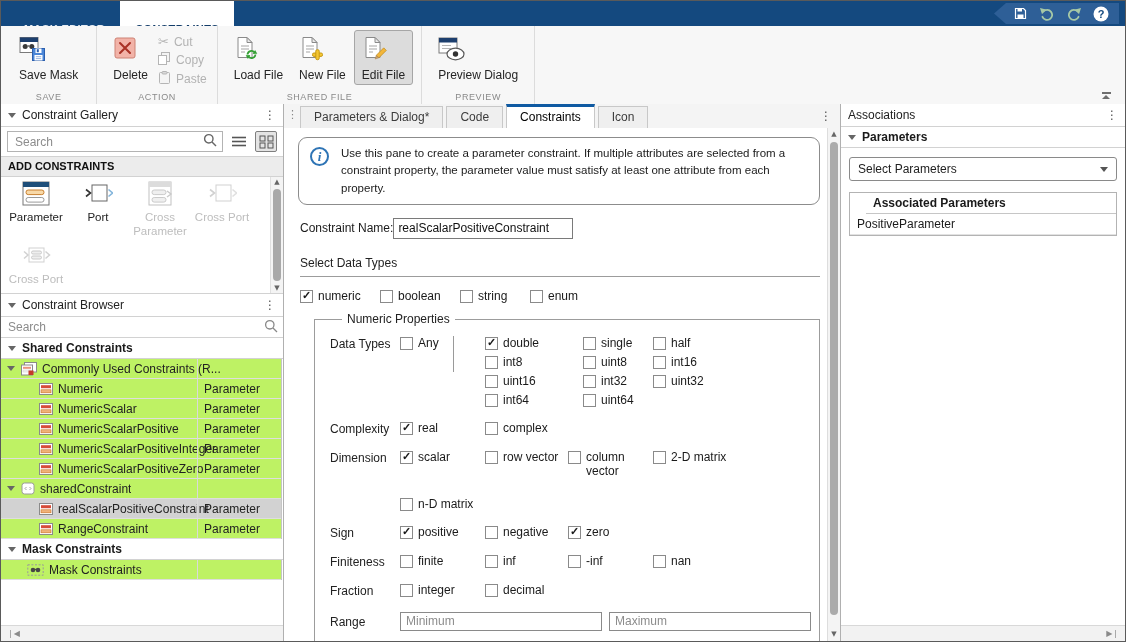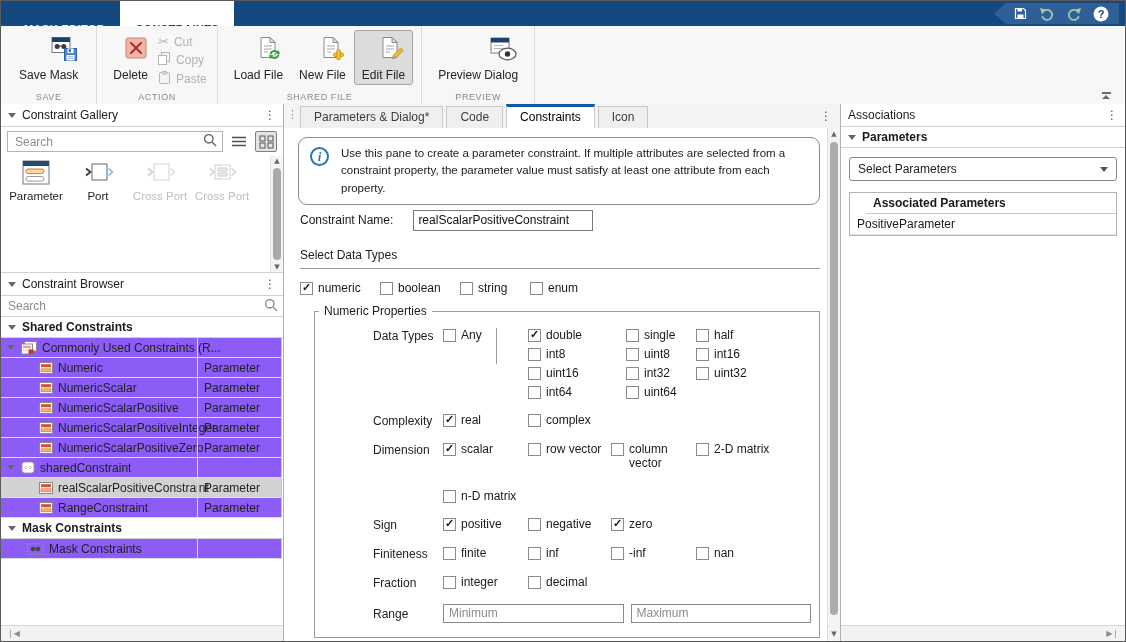--- a/index.html
+++ b/index.html
@@ -13,21 +13,21 @@
   .tb-tab.first{margin-left:8px;}
   .tb-tab.active{background:#ffffff;color:#123c69;}
   .qat{position:absolute;right:6px;top:2px;height:21px;background:#2e5f97;display:flex;align-items:center;gap:11px;
        padding:0 10px 0 18px;clip-path:polygon(12px 0,100% 0,100% 100%,12px 100%,0 50%);}
   .qat .qbtn{display:flex;align-items:center;justify-content:center;width:16px;height:16px;}
 
   
   .ribbon{position:absolute;top:25px;left:0;right:0;height:78px;background:#f7f7f7;border-bottom:1px solid #c3c3c3;display:flex;}
   .rgroup{position:relative;display:flex;align-items:flex-start;padding:4px 8px 16px 8px;border-right:1px solid #dcdcdc;}
   .rgroup-label{position:absolute;left:0;right:0;bottom:2px;text-align:center;font-size:9px;letter-spacing:.6px;color:#8a8a8a;}
-  .rbtn{display:flex;flex-direction:column;align-items:flex-end;gap:3px;padding:5px 7px 2px 7px;border:1px solid transparent;border-radius:3px;}
+  .rbtn{display:flex;flex-direction:column;align-items:flex-start;gap:3px;padding:5px 7px 2px 7px;border:1px solid transparent;border-radius:3px;}
   .rbtn .rlabel{font-size:12px;color:#252525;white-space:nowrap;}
   .rbtn.selected{background:#dcdcdc;border:1px solid #a6a6a6;}
   .smallcol{display:flex;flex-direction:column;justify-content:center;gap:3px;padding:4px 2px;}
   .sbtn{display:flex;align-items:center;gap:5px;font-size:12px;color:#b3b3b3;}
   .ribbon-collapse{position:absolute;top:66px;right:12px;width:14px;height:10px;display:flex;flex-direction:column;align-items:center;}
   .ribbon-collapse .bar{width:9px;height:2px;background:#6e6e6e;margin-bottom:1px;}
   .ribbon-collapse .tri{width:0;height:0;border-left:4px solid transparent;border-right:4px solid transparent;border-bottom:4px solid #6e6e6e;}
 
   
   .panel-h{height:22px;display:flex;align-items:center;gap:6px;padding:0 7px;border-bottom:1px solid #d2d2d2;background:#fff;}
@@ -53,21 +53,21 @@
   .vscroll{position:absolute;top:0;right:0;bottom:0;width:13px;background:#f4f4f4;border-left:1px solid #e0e0e0;box-sizing:border-box;}
   .vscroll .up{position:absolute;top:1px;left:0;right:0;text-align:center;font-size:7px;color:#666;}
   .vscroll .down{position:absolute;bottom:1px;left:0;right:0;text-align:center;font-size:7px;color:#666;}
   .vscroll .thumb{position:absolute;left:2px;right:2px;background:#a9a9a9;border-radius:4px;}
 
   .browser-search{margin:0;border-bottom:1px solid #d2d2d2;}
   .browser-search .searchbox{border:none;height:20px;}
   .tree-sec{height:20px;line-height:20px;display:flex;align-items:center;gap:6px;padding:0 7px;font-weight:bold;font-size:12px;
             border-bottom:1px solid #d2d2d2;background:#fff;}
   .ttable{border-right:1px solid #c6c6c6;width:281px;box-sizing:border-box;}
-  .trow{position:relative;height:19px;display:flex;align-items:center;border-bottom:1px solid #dedede;background:#8b5cf6;}
+  .trow{position:relative;height:19px;display:flex;align-items:center;border-bottom:1px solid #dedede;background:#bef264;}
   .trow.sel{background:#d2d2d2;}
   .trow .nm{font-size:12px;color:#222;white-space:nowrap;overflow:hidden;margin-left:5px;}
   .trow .exp{margin-left:6px;}
   .trow .icon{margin-left:6px;display:flex;}
   .trow.child .icon{margin-left:38px;}
   .trow.child2 .icon{margin-left:26px;}
   .ttype{position:absolute;left:196px;top:0;bottom:0;width:85px;border-left:1px solid #d9d9d9;display:flex;align-items:center;
          padding-left:6px;box-sizing:border-box;font-size:12px;color:#222;}
   .hscroll{position:absolute;left:0;right:0;bottom:0;height:15px;background:#f2f2f2;border-top:1px solid #d8d8d8;display:flex;align-items:center;}
   .hs-left{margin-left:6px;color:#8a8a8a;font-size:8px;}
@@ -85,35 +85,35 @@
   .c-vscroll{position:absolute;top:24px;right:0;bottom:0;width:13px;background:#f4f4f4;border-left:1px solid #ddd;box-sizing:border-box;}
   .c-vscroll .up{position:absolute;top:2px;left:0;right:0;text-align:center;font-size:7px;color:#666;}
   .c-vscroll .down{position:absolute;bottom:3px;left:0;right:0;text-align:center;font-size:7px;color:#666;}
   .c-vscroll .thumb{position:absolute;top:14px;bottom:26px;left:2px;right:2px;background:#ababab;border-radius:4px;}
 
   .infobox{position:relative;margin:9px 7px 0 14px;border:1px solid #8c8c8c;border-radius:9px;padding:7px 12px 7px 42px;
            font-size:11.5px;line-height:1.5;color:#1a1a1a;}
   .iicon{position:absolute;left:11px;top:9px;width:19px;height:19px;border:2px solid #2e74b5;border-radius:50%;color:#2e74b5;
          display:flex;align-items:center;justify-content:center;font-size:13px;font-weight:bold;font-style:italic;
          font-family:"Liberation Serif",serif;box-sizing:border-box;}
-  .cname-row{display:flex;align-items:center;margin:5px 0 0 16px;gap:20px;}
+  .cname-row{display:flex;align-items:center;margin:13px 0 0 16px;gap:0;}
   .cname-row input{width:170px;height:19px;border:1px solid #7a7a7a;font-size:12px;font-family:inherit;padding:0 4px;color:#111;}
   .sechead{margin:17px 7px 0 16px;font-size:12px;color:#222;}
   .sechead .hr{border-top:1px solid #9c9c9c;margin-top:6px;}
   .cb{display:inline-flex;align-items:flex-start;gap:5px;font-size:12px;color:#1a1a1a;}
   .box{width:13px;height:13px;border:1px solid #8a8a8a;background:#fff;display:inline-flex;align-items:center;justify-content:center;
        box-sizing:border-box;flex:none;margin-top:1px;}
   .box.checked::after{content:"✓";font-weight:bold;font-size:11px;line-height:1;margin-top:-1px;}
   .typerow{display:flex;margin:12px 0 0 16px;}
   .typerow .cb:nth-child(1){width:80px;}
   .typerow .cb:nth-child(2){width:80px;}
   .typerow .cb:nth-child(3){width:70px;}
   .fieldset{position:relative;margin:16px 7px 0 30px;border:1px solid #9c9c9c;padding:14px 8px 14px 15px;}
-  .legend{position:absolute;top:-8px;left:4px;background:#fff;padding:0 5px;font-size:12px;color:#222;}
-  .frow{display:flex;align-items:flex-start;margin-top:14px;margin-left:43px;}
+  .legend{position:absolute;top:-8px;left:27px;background:#fff;padding:0 5px;font-size:12px;color:#222;}
+  .frow{display:flex;align-items:flex-start;margin-top:14px;}
   .frow:first-of-type{margin-top:2px;}
   .flab{width:70px;font-size:12px;color:#222;flex:none;padding-top:1px;}
   .c1{width:85px;flex:none;}
   .c2{width:83px;flex:none;}
   .c3{width:85px;flex:none;}
   .anycell{width:53px;flex:none;}
   .vdiv{width:1px;height:36px;background:#9a9a9a;flex:none;margin-top:0;}
   .dgrid{margin-left:31px;display:grid;grid-template-columns:98px 70px auto;row-gap:5px;}
   .dimwrap{display:flex;flex-direction:column;gap:19px;}
   .rangein{width:204px;height:19px;border:1px solid #8a8a8a;font-size:12px;font-family:inherit;padding:0 5px;color:#111;box-sizing:border-box;}
@@ -329,20 +329,21 @@
       </span>
       <span class="viewbtn sel">
         <svg width="15" height="14" viewBox="0 0 15 14">
             <rect x="1" y="1" width="5" height="5" fill="none" stroke="#555"></rect>
             <rect x="9" y="1" width="5" height="5" fill="none" stroke="#555"></rect>
             <rect x="1" y="8" width="5" height="5" fill="none" stroke="#555"></rect>
             <rect x="9" y="8" width="5" height="5" fill="none" stroke="#555"></rect>
           </svg>
       </span>
     </div>
+    <div class="secbar">ADD CONSTRAINTS</div>
 
     <div class="gallery-body">
       <div class="gallery-items">
         <div class="gitem">
           <span>
             <svg width="30" height="26" viewBox="0 0 30 26">
                 <rect x="2" y="1" width="26" height="23" fill="#fff" stroke="#777"></rect>
                 <rect x="2" y="1" width="26" height="5" fill="#1e4e79"></rect>
                 <rect x="5" y="9" width="18" height="4.6" rx="2.2" fill="#f8d9a8" stroke="#c87f2f"></rect>
                 <rect x="5" y="16.5" width="18" height="4.6" rx="2.2" fill="#fff" stroke="#9a9a9a"></rect>
@@ -352,20 +353,32 @@
         </div>
         <div class="gitem">
           <span>
             <svg width="30" height="26" viewBox="0 0 30 26">
                 <rect x="9" y="4" width="15" height="16" fill="#fff" stroke="#666"></rect>
                 <path d="M3 8.5 l4.5 3.5 l-4.5 3.5" fill="none" stroke="#333" stroke-width="1.6"></path>
                 <path d="M25.5 8.5 l4 3.5 l-4 3.5" fill="none" stroke="#85b6dc" stroke-width="1.6"></path>
               </svg>
           </span>
           <span class="glabel">Port</span>
+        </div>
+        <div class="gitem disabled">
+          <span>
+            <svg width="30" height="26" viewBox="0 0 30 26">
+                <rect x="4" y="1" width="22" height="23" fill="#fff" stroke="#777"></rect>
+                <rect x="4" y="1" width="22" height="5" fill="#9fb3c8"></rect>
+                <rect x="7" y="9" width="14" height="4.6" rx="2.2" fill="#f8d9a8" stroke="#c87f2f"></rect>
+                <rect x="7" y="16.5" width="14" height="4.6" rx="2.2" fill="#f8d9a8" stroke="#c87f2f"></rect>
+                <path d="M22 10 l4 3 l-4 3" fill="none" stroke="#888" stroke-width="1.4"></path>
+              </svg>
+          </span>
+          <span class="glabel">Cross Parameter</span>
         </div>
         <div class="gitem disabled">
           <span>
             <svg width="30" height="26" viewBox="0 0 30 26">
                 <rect x="9" y="4" width="15" height="16" fill="#fff" stroke="#999"></rect>
                 <path d="M3 8.5 l4.5 3.5 l-4.5 3.5" fill="none" stroke="#999" stroke-width="1.6"></path>
                 <path d="M25.5 8.5 l4 3.5 l-4 3.5" fill="none" stroke="#bbb" stroke-width="1.6"></path>
               </svg>
           </span>
           <span class="glabel">Cross Port</span>

